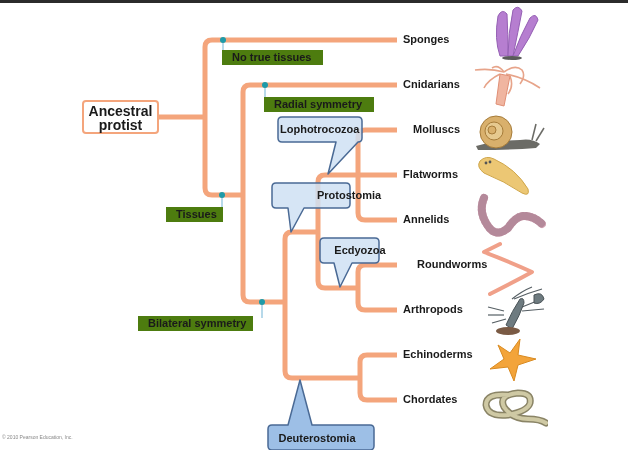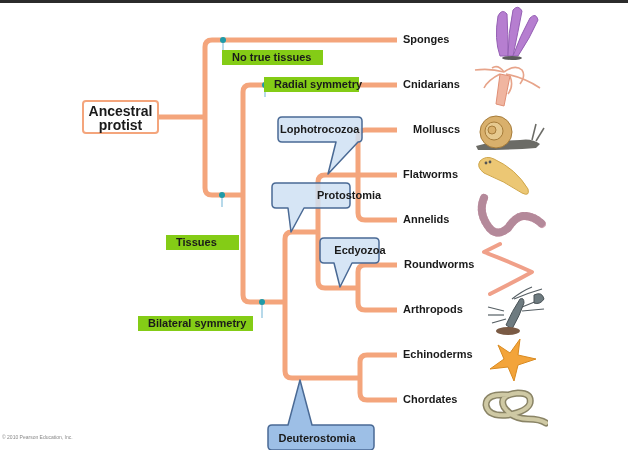--- a/index.html
+++ b/index.html
@@ -1,21 +1,21 @@
 <!DOCTYPE html>
 <html><head>
 <meta charset="utf-8">
 <style>
   html, body { margin: 0; padding: 0; background: #ffffff; }
   body { width: 628px; height: 450px; position: relative; overflow: hidden;
          font-family: "Liberation Sans", "DejaVu Sans", sans-serif; }
   .topbar { position: absolute; left: 0; top: 0; width: 628px; height: 3px; background: #2b2b2b; }
   svg.tree { position: absolute; left: 0; top: 0; }
   .taxon { position: absolute; font-weight: bold; font-size: 11px; color: #1a1a1a; white-space: nowrap; }
-  .trait { position: absolute; background: #84cc16; font-weight: bold; font-size: 11px; color: #1a1a1a;
+  .trait { position: absolute; background: #4d7c0f; font-weight: bold; font-size: 11px; color: #1a1a1a;
            height: 15px; line-height: 15px; padding: 0 10px; box-sizing: border-box; white-space: nowrap; }
   .ancestor { position: absolute; left: 82px; top: 100px; width: 77px; height: 34px; box-sizing: border-box;
               border: 2.5px solid #f4a57c; border-radius: 4px; background: #fff; text-align: center;
               font-weight: bold; font-size: 14px; line-height: 14px; padding-top: 2px; color: #1a1a1a; }
   .clade { position: absolute; font-weight: bold; font-size: 11px; color: #1a1a1a; white-space: nowrap;
            text-align: center; line-height: 14px; }
   .credit { position: absolute; left: 2px; top: 434px; font-size: 5px; color: #888; }
   .animal { position: absolute; }
 </style>
 </head>
@@ -54,35 +54,35 @@
     <path fill="#9dbfe6" d="M300 380 L312 425 H370 Q374 425 374 429 V446 Q374 450 370 450 H272 Q268 450 268 446 V429 Q268 425 272 425 H288 Z"></path>
   </g>
 </svg>
 
 <div class="ancestor">
   <div>Ancestral</div>
   <div>protist</div>
 </div>
 
 <div class="trait" style="left:222px; top:50px; width:101px;">No true tissues</div>
-<div class="trait" style="left:166px; top:207px; width:73px;margin-top:28px;">Tissues</div>
-<div class="trait" style="left:264px; top:77px; width:95px;">Radial symmetry</div>
+<div class="trait" style="left:166px; top:207px; width:57px;">Tissues</div>
+<div class="trait" style="left:264px; top:97px; width:110px;">Radial symmetry</div>
 <div class="trait" style="left:138px; top:316px; width:115px;">Bilateral symmetry</div>
 
 <div class="clade" style="left:280px; top:122px; width:76px;">Lophotrocozoa</div>
 <div class="clade" style="left:272px; top:188px; width:78px;padding-left:38px;">Protostomia</div>
 <div class="clade" style="left:326px; top:243px; width:68px;">Ecdyozoa</div>
 <div class="clade" style="left:268px; top:431px; width:98px;">Deuterostomia</div>
 
 <div class="taxon" style="left:403px; top:33px;">Sponges</div>
 <div class="taxon" style="left:403px; top:78px;">Cnidarians</div>
 <div class="taxon" style="left:403px; top:123px;margin-left:10px;">Molluscs</div>
 <div class="taxon" style="left:403px; top:168px;">Flatworms</div>
 <div class="taxon" style="left:403px; top:213px;">Annelids</div>
-<div class="taxon" style="left:390px; top:258px;padding-left:14px;">Roundworms</div>
+<div class="taxon" style="left:403px; top:258px;padding-left:14px;">Roundworms</div>
 <div class="taxon" style="left:403px; top:303px;">Arthropods</div>
 <div class="taxon" style="left:403px; top:348px;">Echinoderms</div>
 <div class="taxon" style="left:403px; top:393px;">Chordates</div>
 
 <svg class="animal" style="left:480px; top:4px;" width="70" height="58">
   <g fill="#b67ed0" stroke="#9560b4" stroke-width="1">
     <path d="M20 52 Q14 35 18 12 Q22 4 27 10 Q28 30 28 52 Z"></path>
     <path d="M28 52 Q28 30 33 6 Q38 0 42 7 Q38 28 33 52 Z"></path>
     <path d="M33 52 Q40 32 50 14 Q56 8 58 16 Q50 34 38 52 Z"></path>
   </g>

